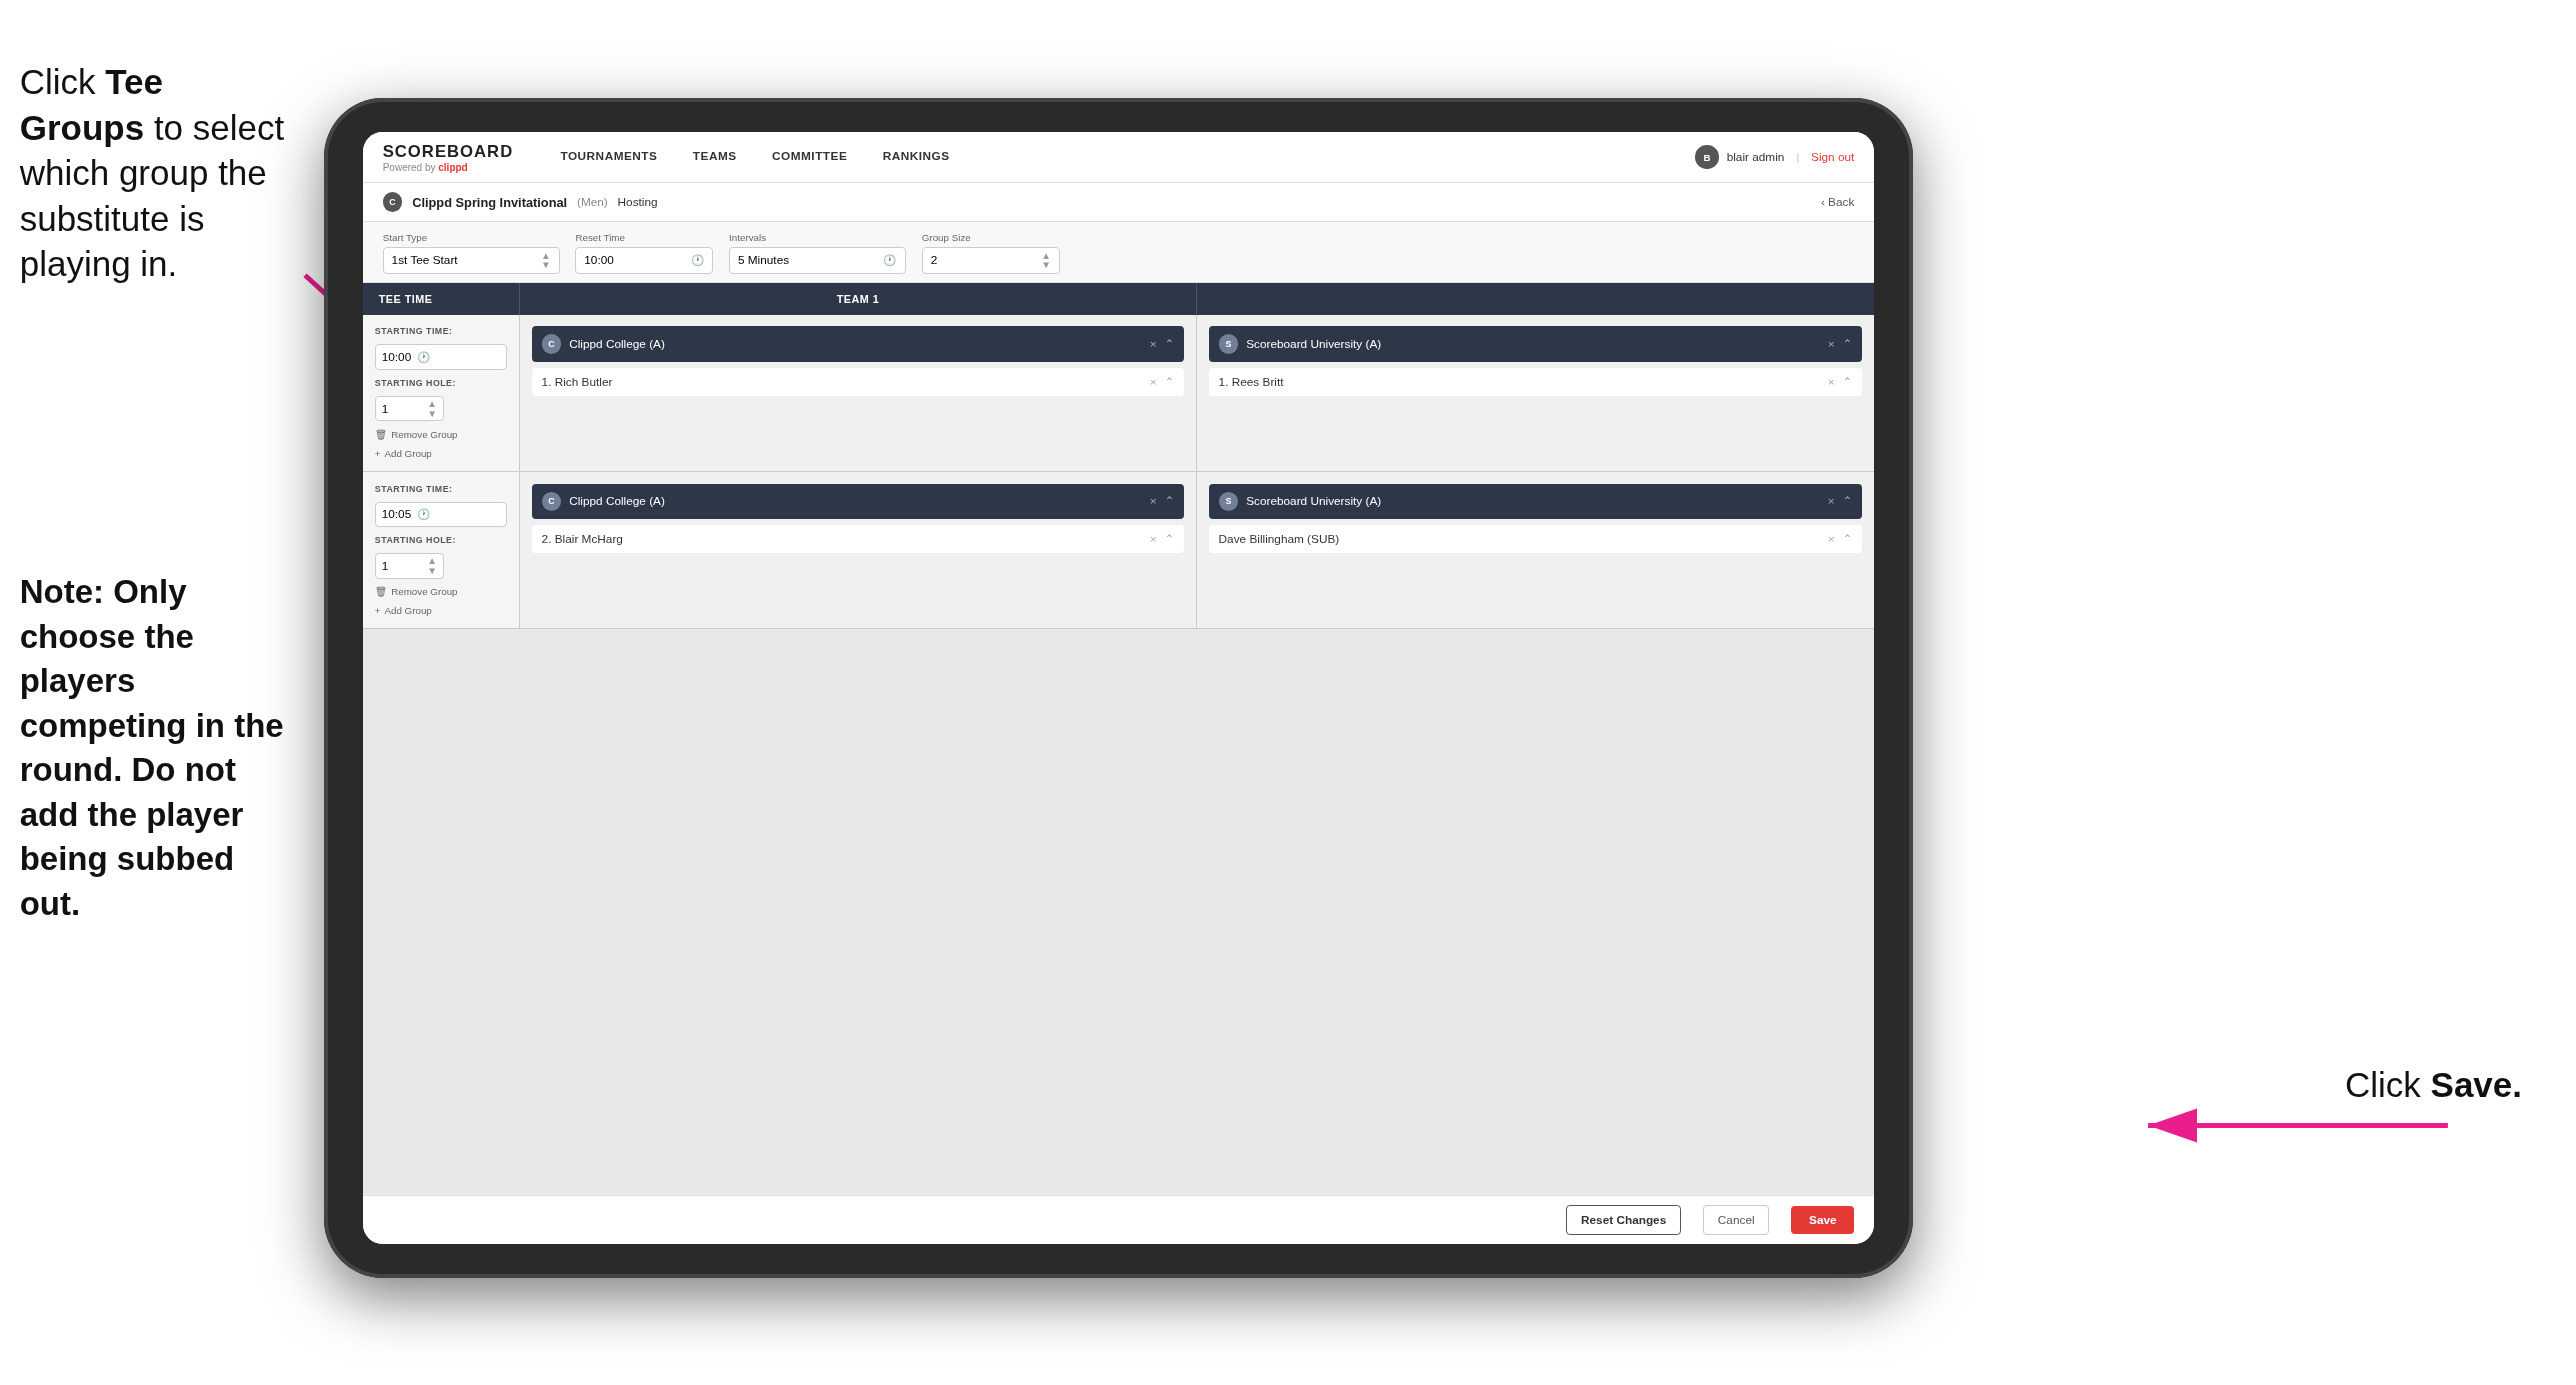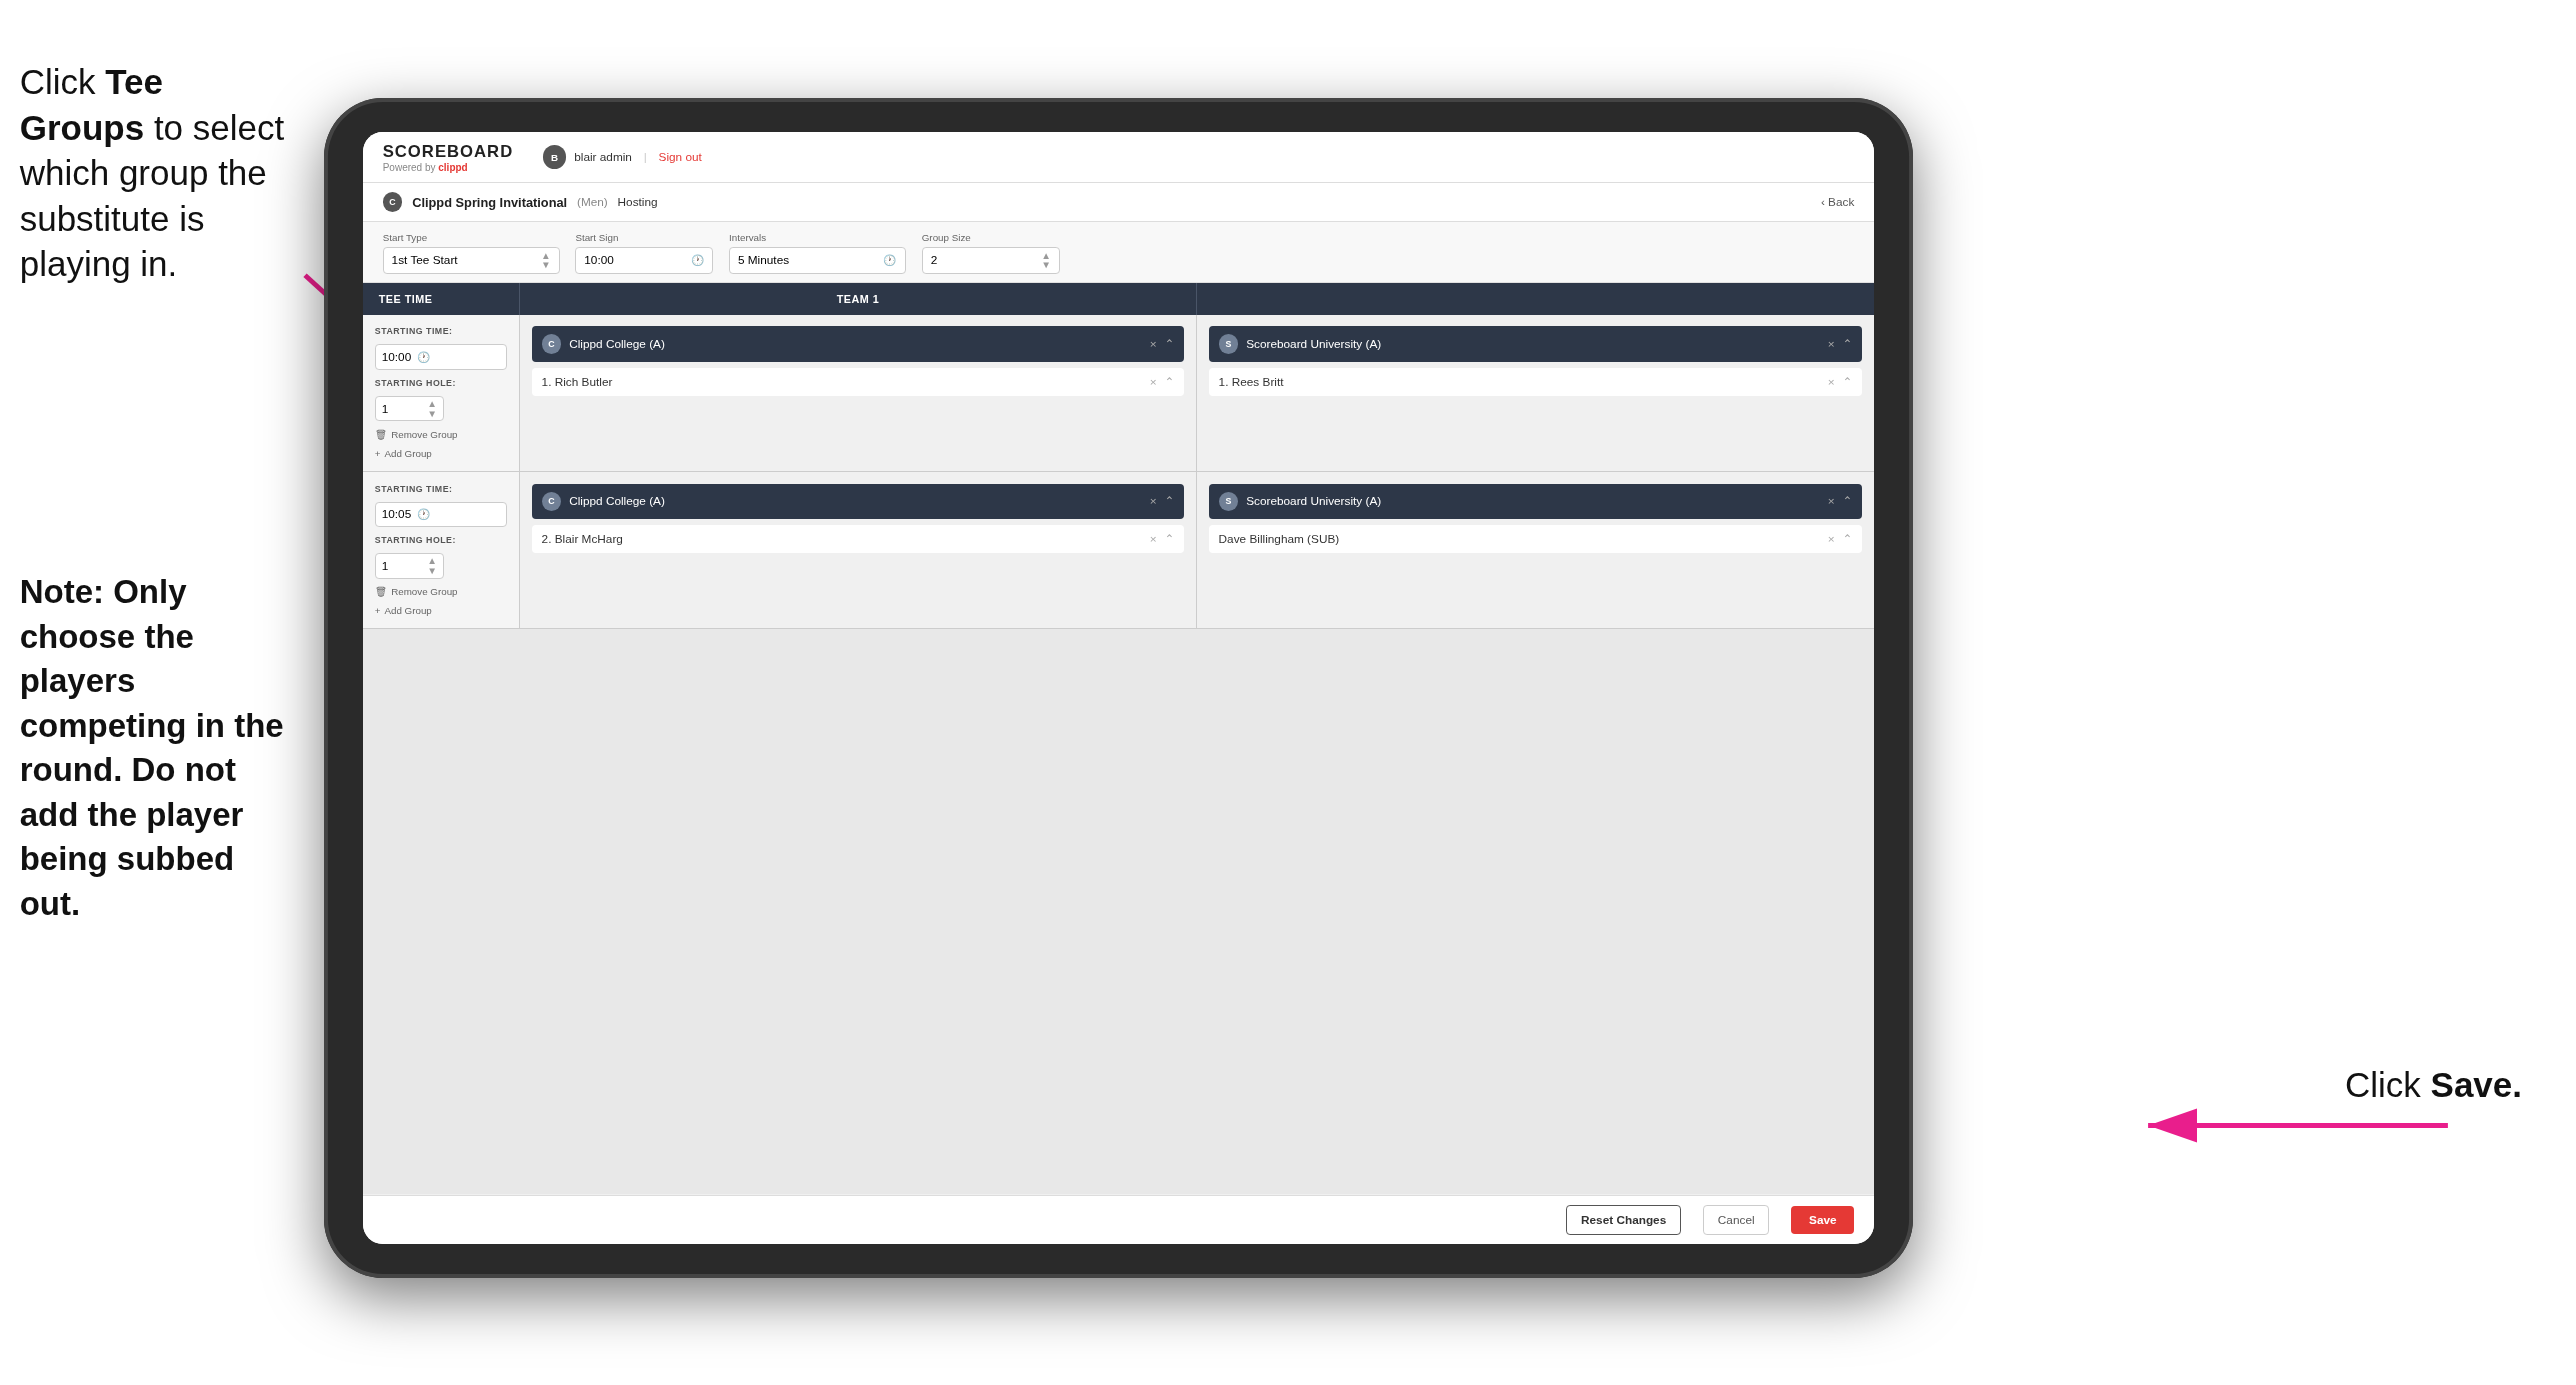--- a/index.html
+++ b/index.html
@@ -471,20 +471,26 @@
 <div class="tablet-frame">
   <div class="tablet-screen">
 
     <div class="nav-bar">
       <div class="logo-area">
         <span class="logo-scoreboard">SCOREBOARD</span>
         <span class="logo-powered">
           Powered by <span>clippd</span>
         </span>
       </div>
+      <div class="nav-items">
+        <div class="nav-item">TOURNAMENTS</div>
+        <div class="nav-item">TEAMS</div>
+        <div class="nav-item">COMMITTEE</div>
+        <div class="nav-item">RANKINGS</div>
+      </div>
       <div class="nav-right">
         <div class="nav-avatar">B</div>
         <span>blair admin</span>
         <span class="pipe">|</span>
         <span style="cursor:pointer; color:#e53935;">Sign out</span>
       </div>
     </div>
 
     <div class="sub-header">
       <div class="sub-header-avatar">C</div>
@@ -499,21 +505,21 @@
         <span class="settings-label">Start Type</span>
         <div class="settings-input settings-input-wide">
           <span>1st Tee Start</span>
           <div class="spinner-arrows">
             <span>▲</span>
               <span>▼</span>
           </div>
         </div>
       </div>
       <div class="settings-group">
-        <span class="settings-label">Start Sign</span>
+        <span class="settings-label">Reset Time</span>
         <div class="settings-input">
           <span>10:00</span>
           <span style="color:#999; font-size:10.8px;">🕐</span>
         </div>
       </div>
       <div class="settings-group">
         <span class="settings-label">Intervals</span>
         <div class="settings-input settings-input-wide">
           <span>5 Minutes</span>
           <span style="color:#999; font-size:10.8px;">🕐</span>

